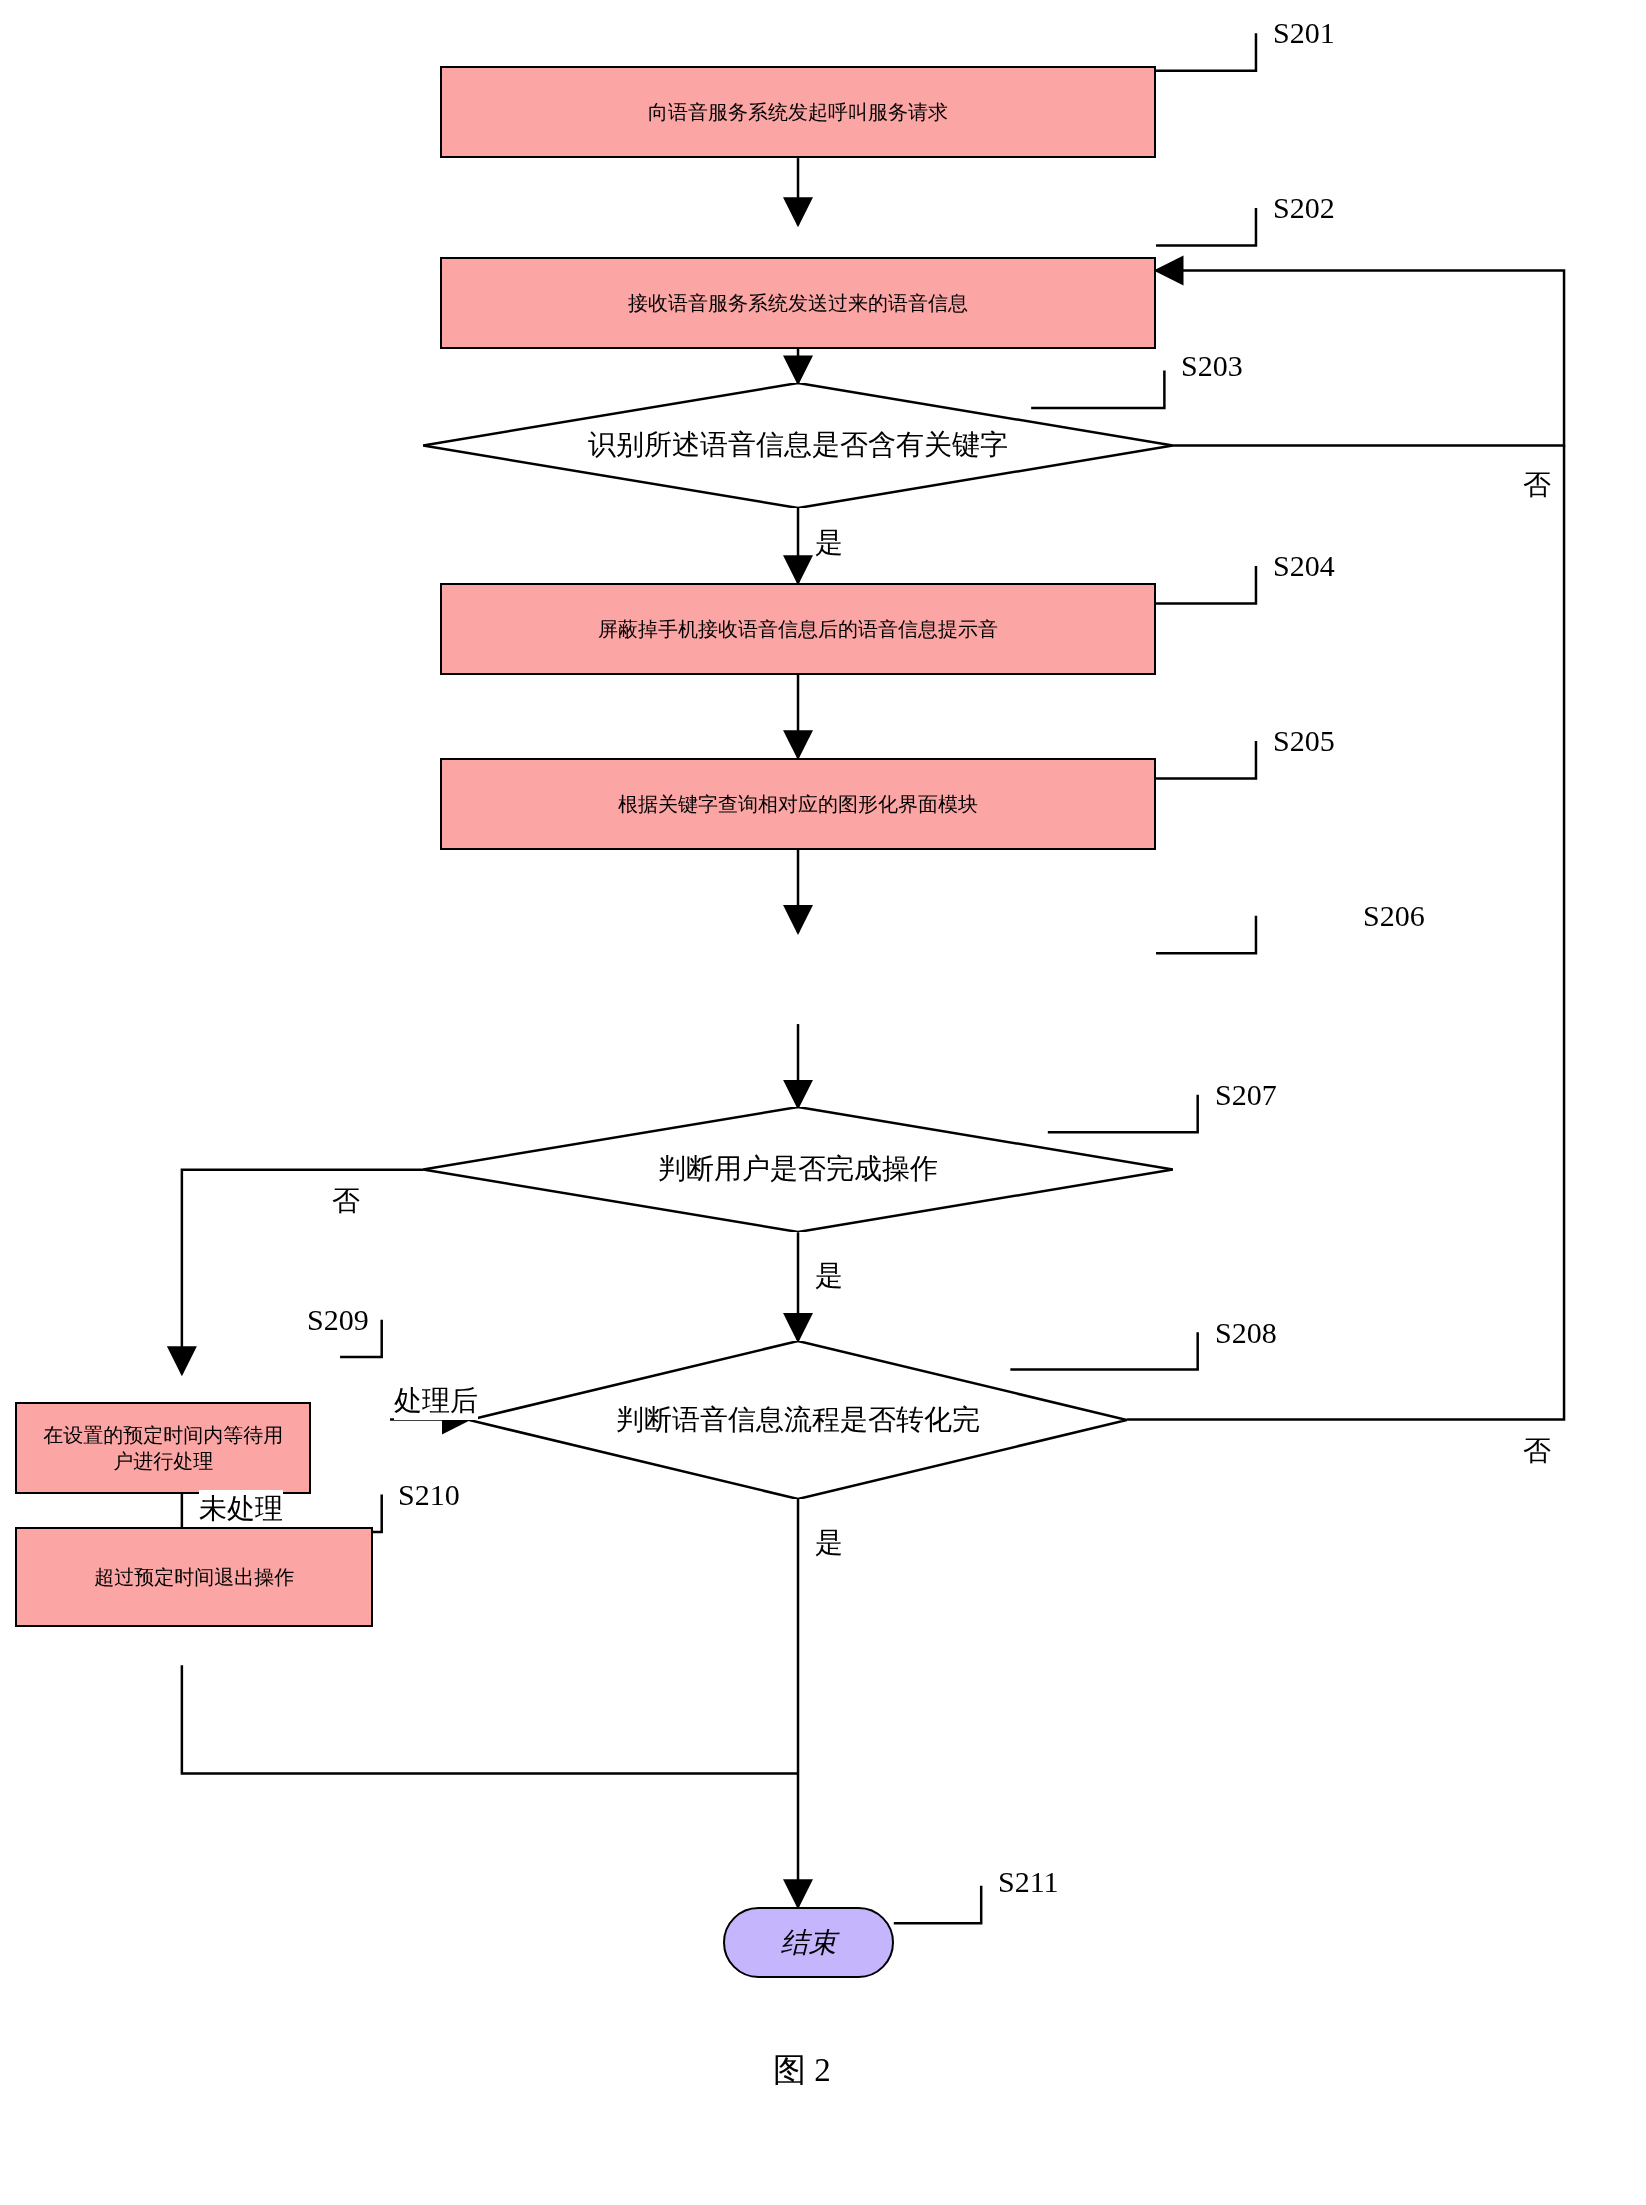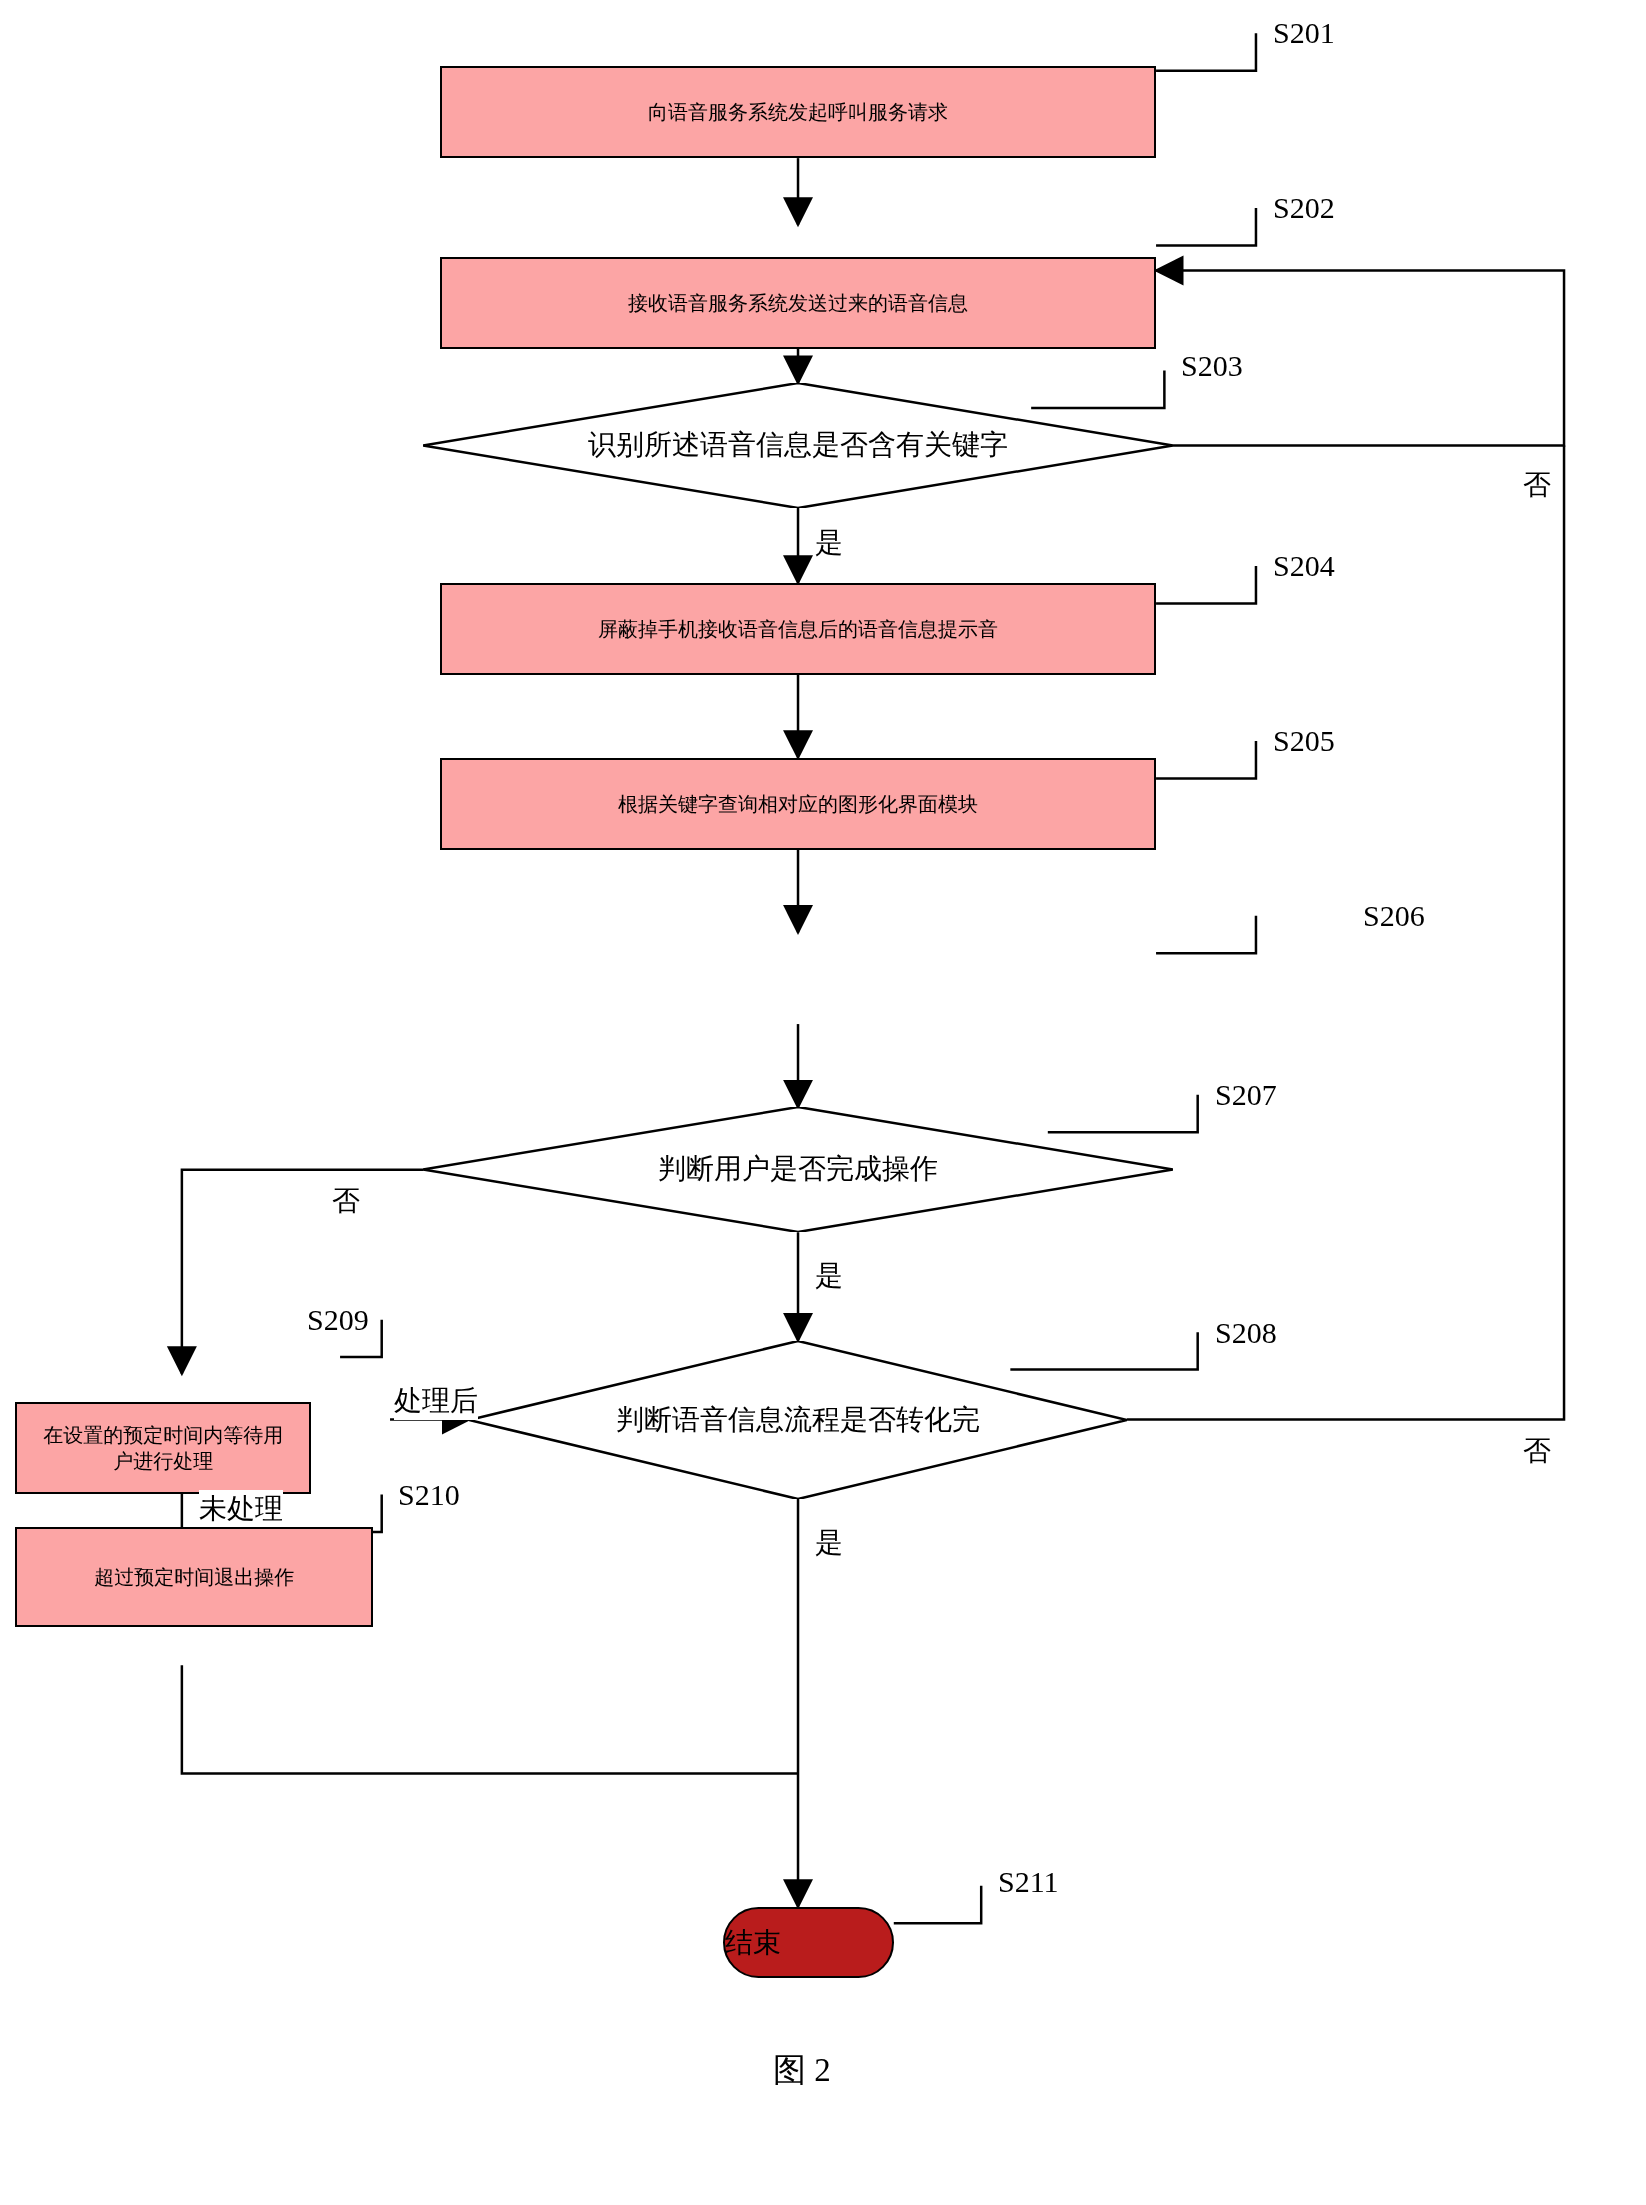--- a/index.html
+++ b/index.html
@@ -39,25 +39,26 @@
     position: relative;
     z-index: 2;
     font-size: 28px;
     text-align: center;
     line-height: 1.3;
   }
   .term {
     position: absolute;
     border: 2.5px solid #000;
     border-radius: 50px;
-    background:#b91c1c;
+    background:#c4b5fd;
     display:flex;
     align-items:center;
-    justify-content:flex-start;
+    justify-content:center;
     font-size:28px;
+    font-style:italic;
   }
   .label {
     position: absolute;
     font-size: 28px;
     background: #fff;
   }
   .step {
     position: absolute;
     font-size: 30px;
   }

